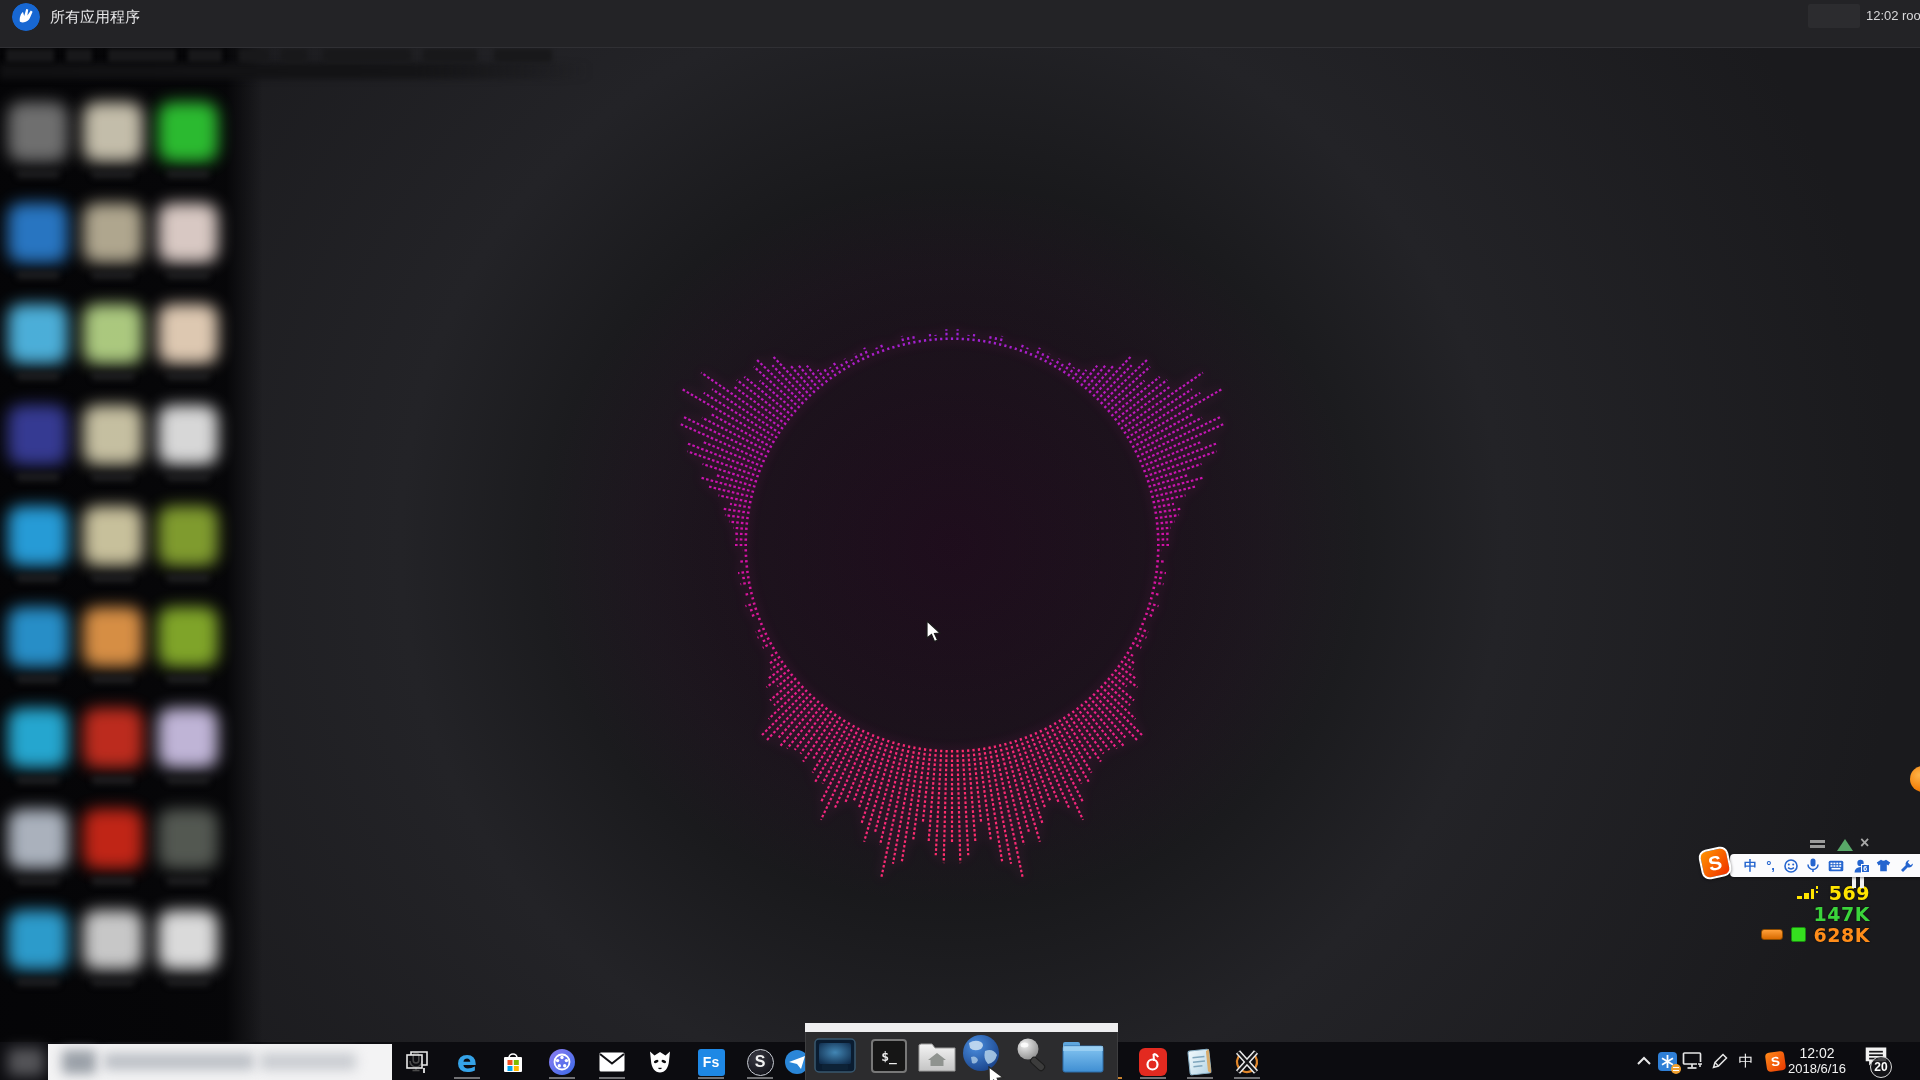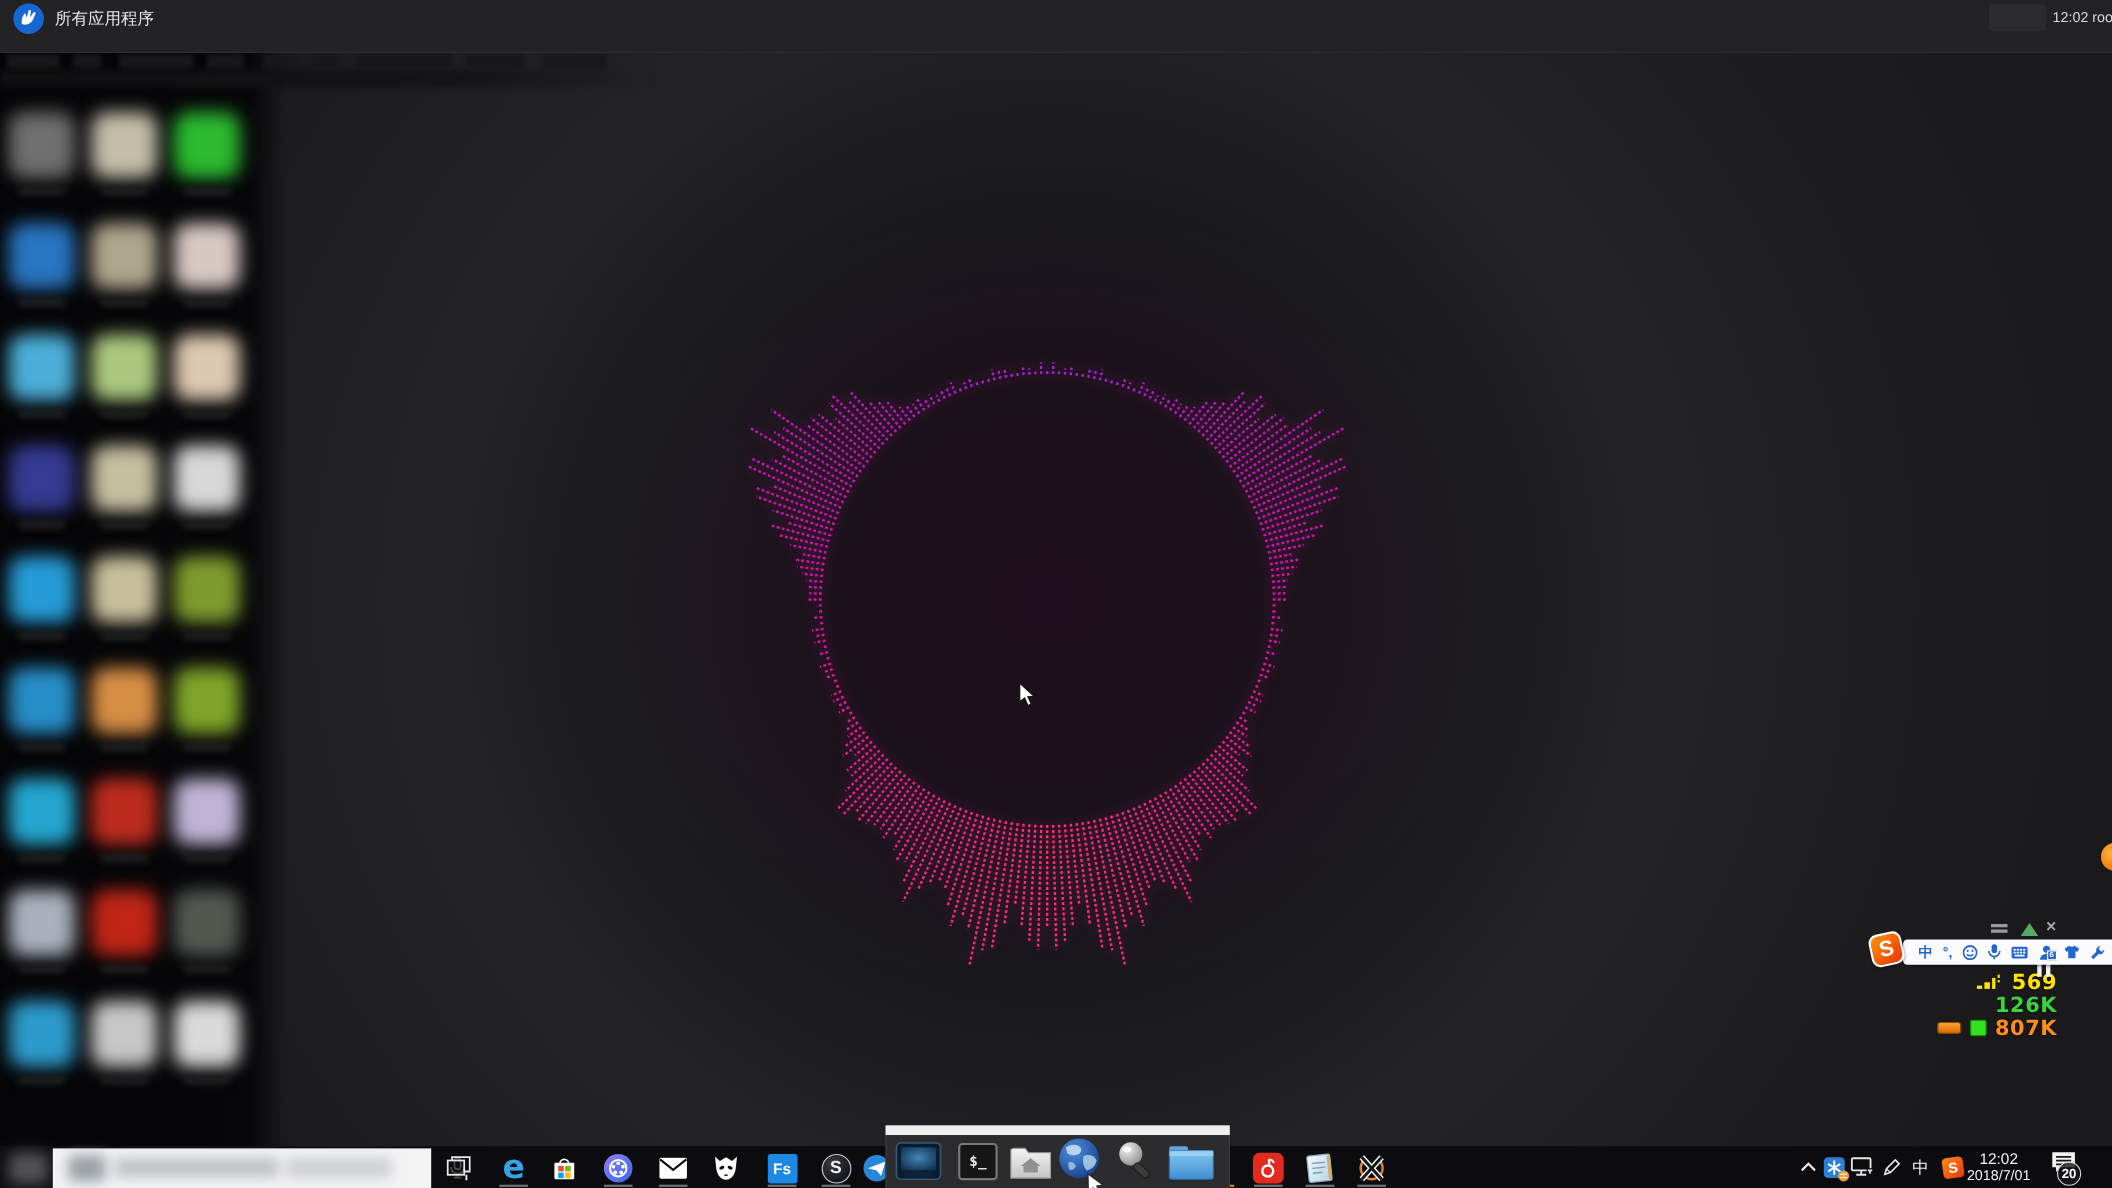--- a/index.html
+++ b/index.html
@@ -726,26 +726,26 @@
             <rect x="0" y="11" width="5" height="3"></rect>
             <rect x="7" y="8" width="5" height="6"></rect>
             <rect x="14" y="4" width="3" height="10"></rect>
             <rect x="19" y="1" width="2" height="3"></rect>
             <rect x="19" y="6" width="2" height="2"></rect>
           </g>
         </svg>
       <span class="speed-val" style="color: rgb(255, 228, 0);">569</span>
     </div>
     <div class="speed-row">
-      <span class="speed-val" style="color: rgb(59, 212, 59);">126K</span>
+      <span class="speed-val" style="color: rgb(59, 212, 59);">147K</span>
     </div>
     <div class="speed-row">
       <span class="sw-orange"></span>
       <span class="sw-green"></span>
-      <span class="speed-val" style="color: rgb(255, 141, 26);">807K</span>
+      <span class="speed-val" style="color: rgb(255, 141, 26);">628K</span>
     </div>
   </div>
 
   <div id="orange-ball"></div>
 
   <div id="taskbar">
     <div id="start-blob"></div>
     <div id="searchbox">
       <div class="blur-blob" style="left:14px;top:6px;width:34px;height:24px;background:#9aa0a8"></div>
       <div class="blur-blob" style="left:56px;top:9px;width:150px;height:17px;background:#bcc0c6"></div>
@@ -973,21 +973,21 @@
       </svg>
   </div>
   <div class="tray-ic" style="left:1734px">
     <span id="tray-ime">中</span>
   </div>
   <div class="tray-ic" style="left:1763px">
     <span class="sg-tray-tile">S</span>
   </div>
   <div id="clock">
     <div id="clock-time">12:02</div>
-    <div id="clock-date">2018/7/01</div>
+    <div id="clock-date">2018/6/16</div>
   </div>
   <div class="tray-ic" style="left:1864px;top:1044px">
     <svg width="28" height="24" viewBox="0 0 28 24">
         <path d="M2,2 h24 v16 h-15 l-5,5 v-5 h-4 z" fill="#f2f2f2"></path>
         <g stroke="#17171a" stroke-width="2">
           <line x1="6" y1="7" x2="22" y2="7"></line>
           <line x1="6" y1="11" x2="22" y2="11"></line>
           <line x1="6" y1="15" x2="16" y2="15"></line>
         </g>
       </svg>

